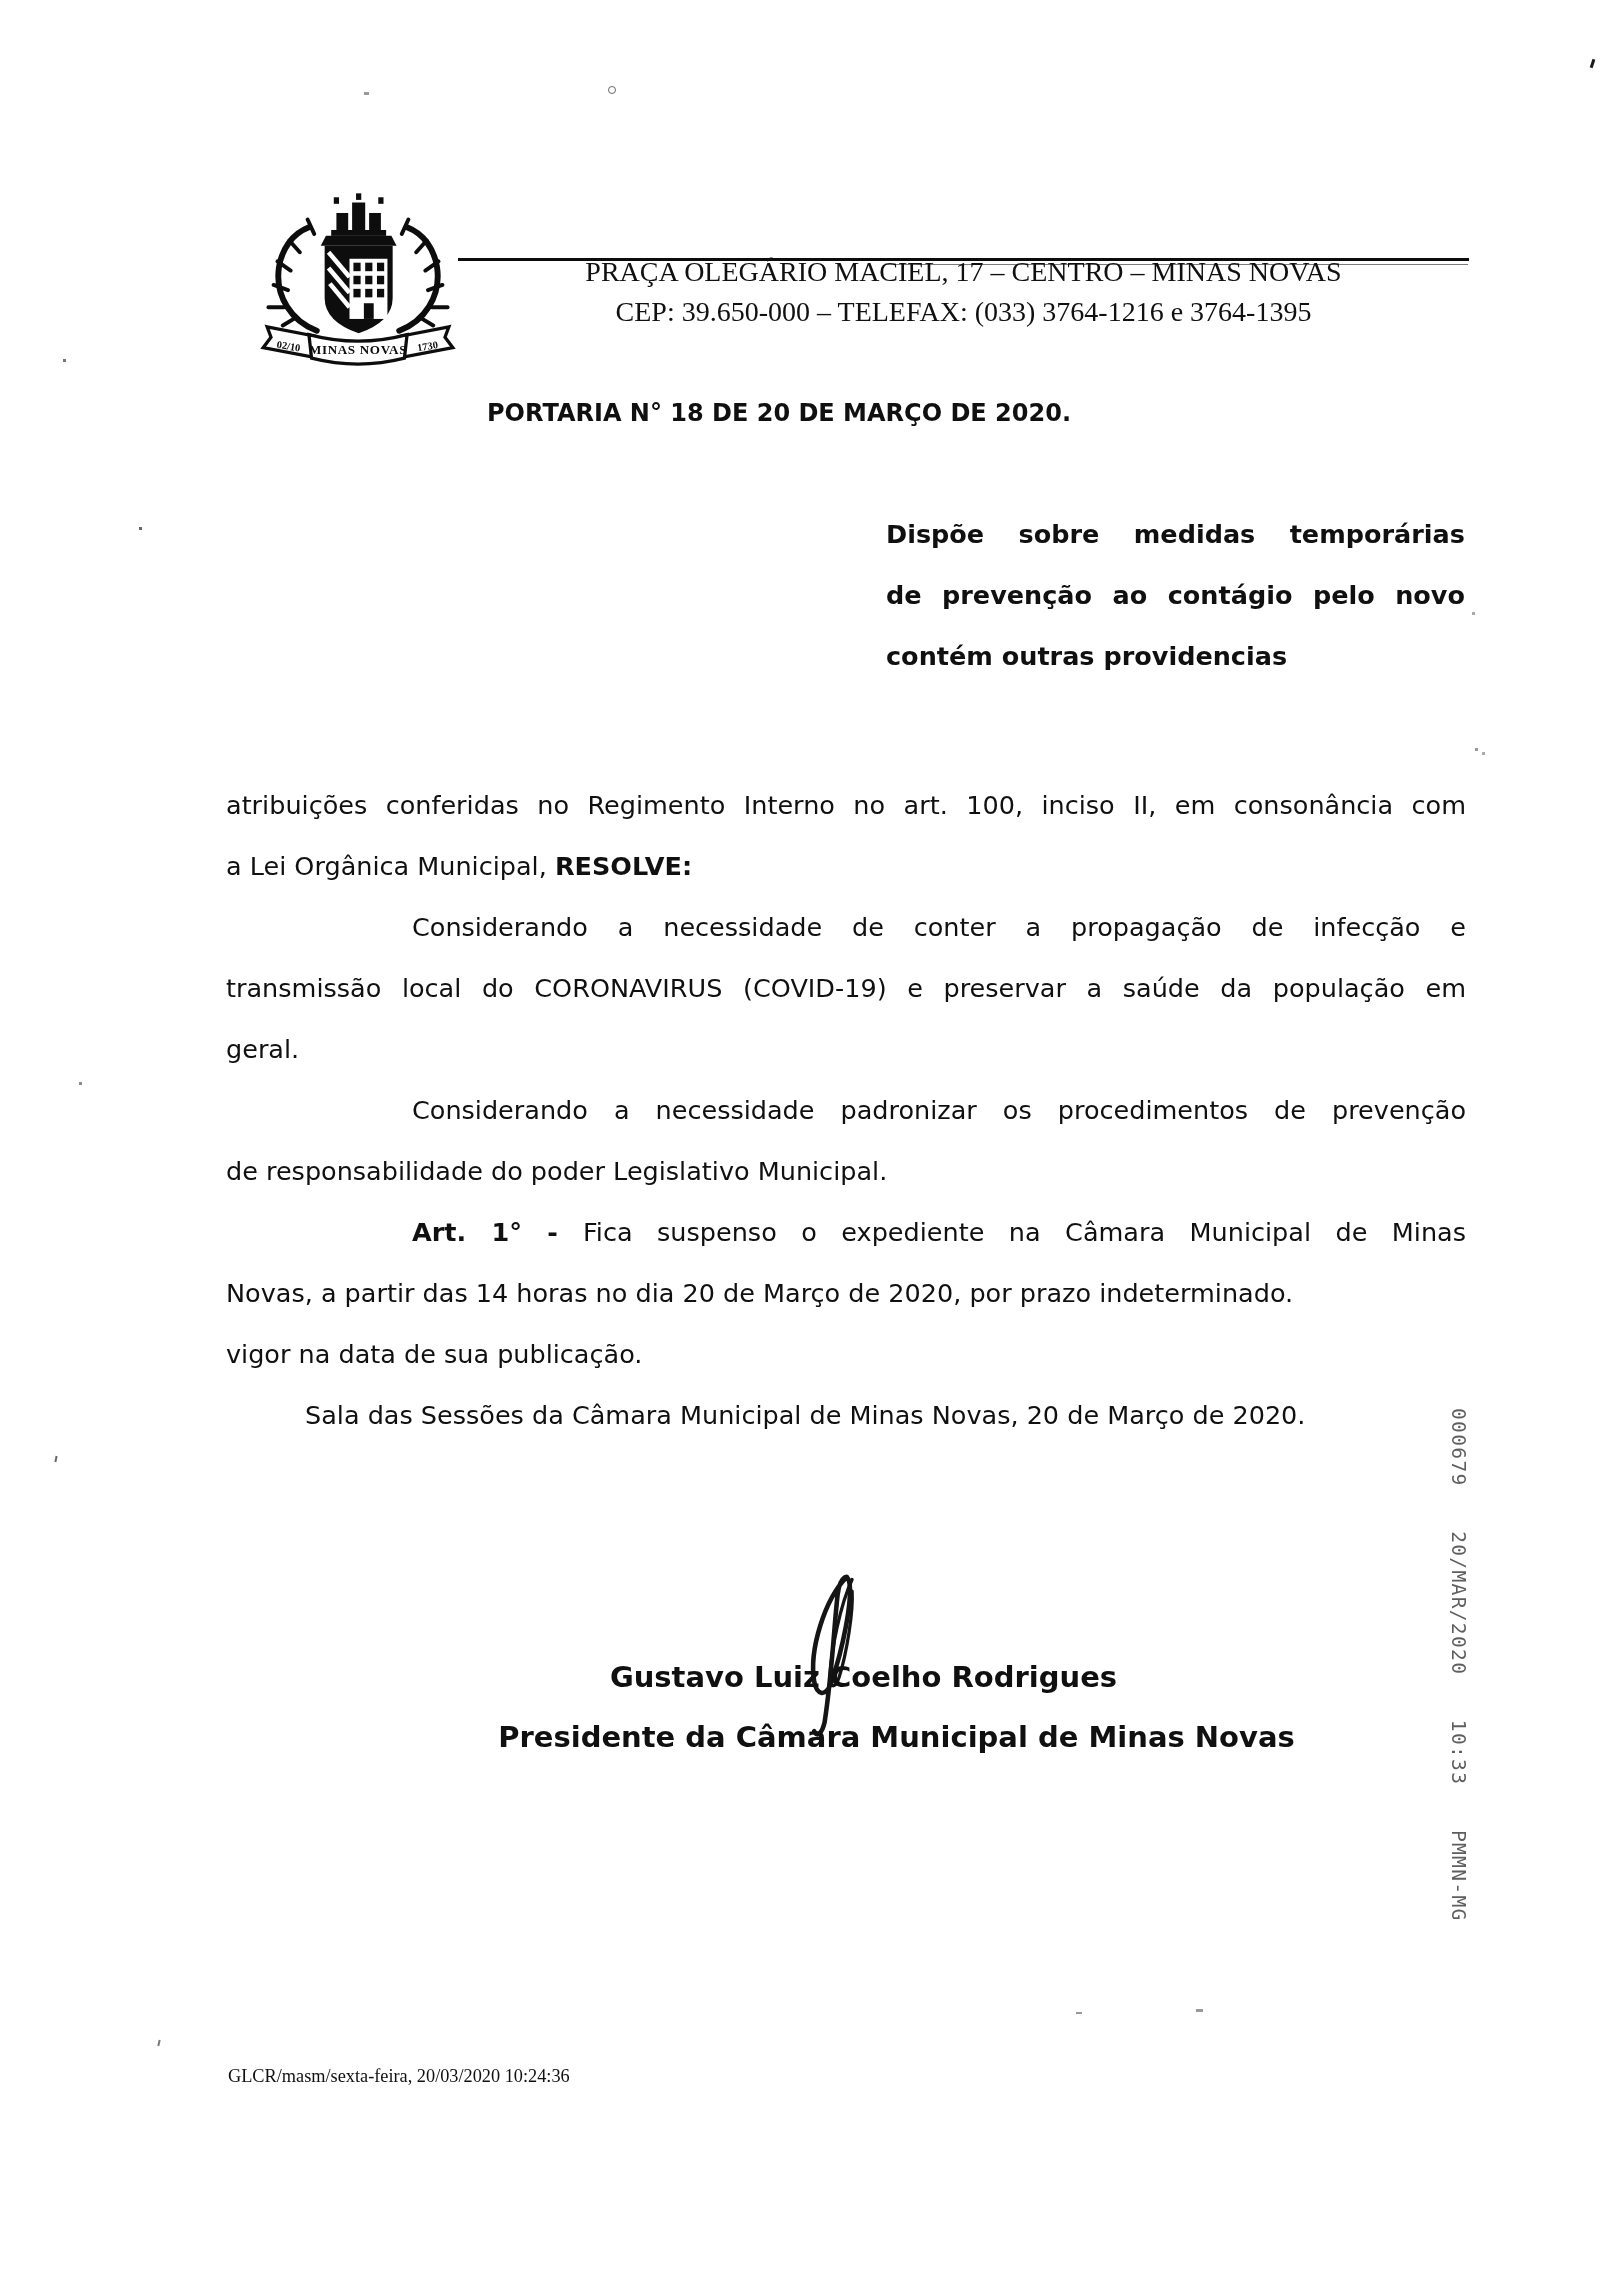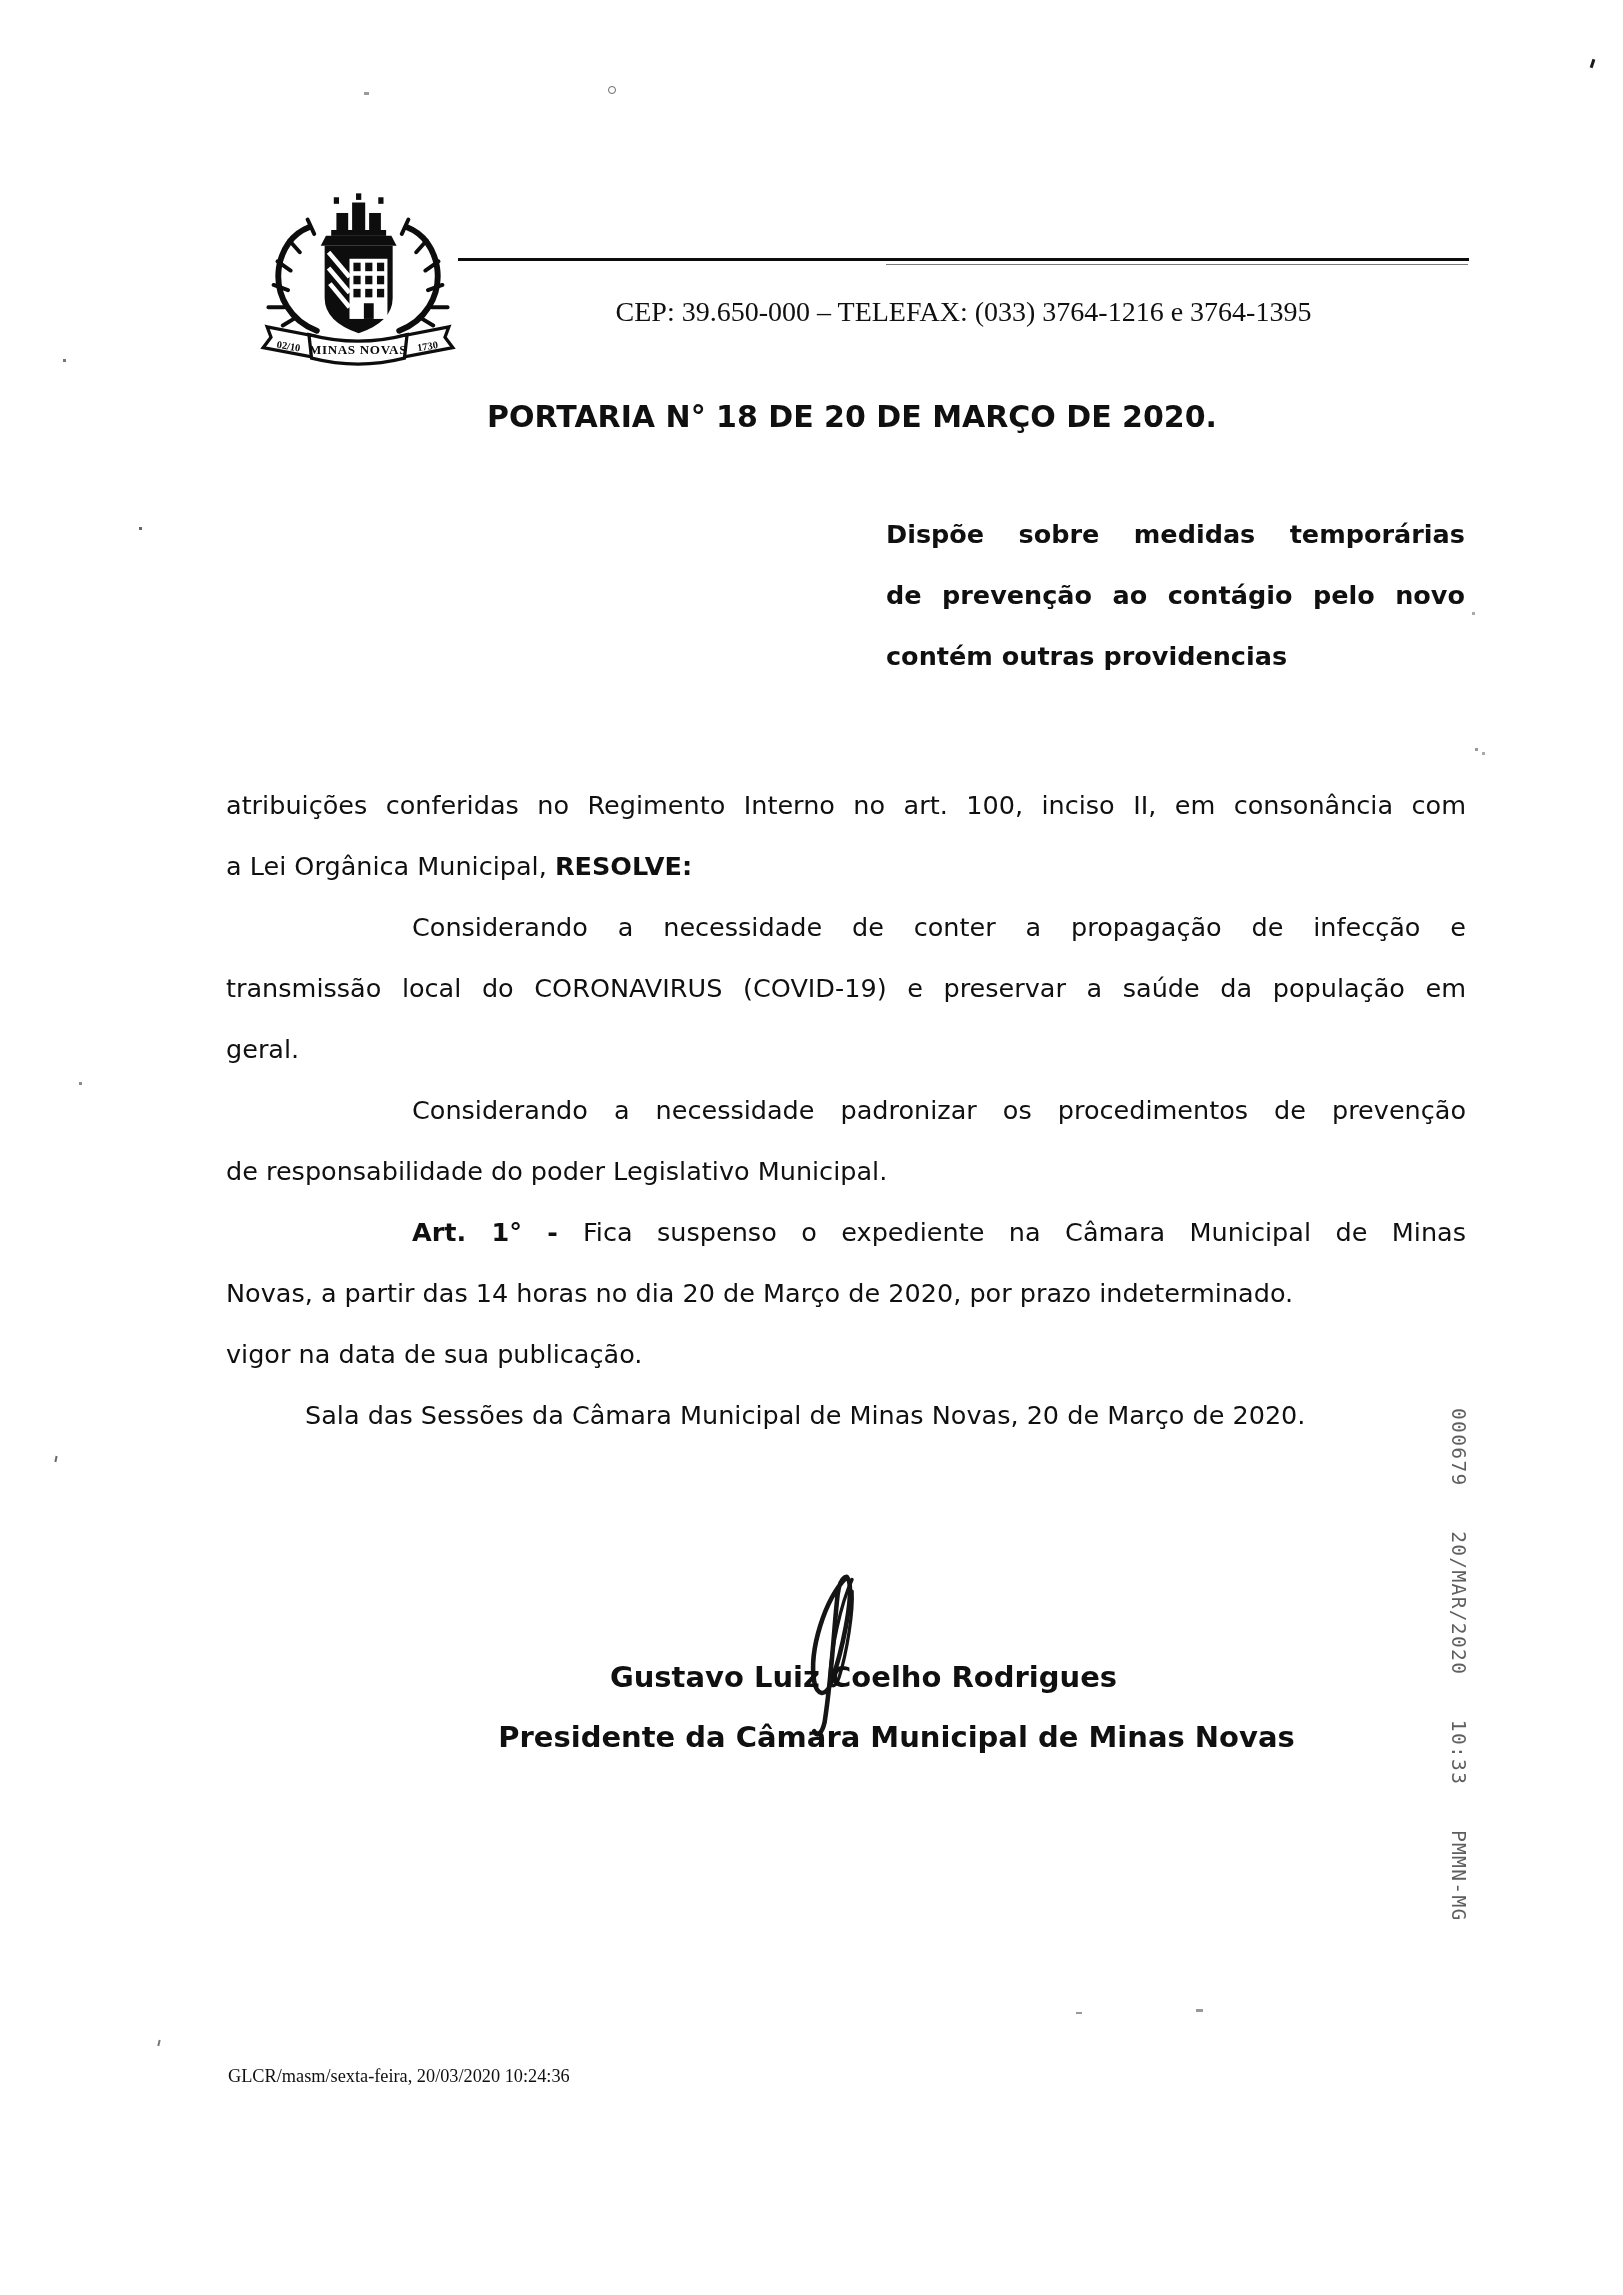--- a/index.html
+++ b/index.html
@@ -11,21 +11,21 @@
   .org-name{left:458px;top:196px;width:1011px;text-align:center;white-space:nowrap;
             font-family:"Liberation Mono",monospace;font-weight:bold;font-size:37px;letter-spacing:4.6px;}
   .header-rule{left:458px;top:258px;width:1011px;height:3.3px;background:#0c0c0c;}
   .header-rule2{left:886px;top:264px;width:582px;height:1.3px;background:#0c0c0c;opacity:.55;}
   .addr{left:458px;width:1011px;text-align:center;white-space:nowrap;
         font-family:"Liberation Serif",serif;font-size:28px;}
   .addr1{top:256px;}
   .addr2{top:296px;}
 
   
-  .doc-title{left:487px;top:399px;font-size:30px;font-weight:bold;white-space:nowrap;}
+  .doc-title{left:487px;top:399px;font-size:24px;font-weight:bold;white-space:nowrap;}
   .ementa{left:886px;top:504px;width:579px;font-size:25.5px;font-weight:bold;}
   .doc-body{left:226px;top:775px;width:1240px;font-size:25.5px;}
   .line{height:61px;line-height:61px;text-align:justify;text-align-last:justify;box-sizing:border-box;}
   .line.last{text-align-last:left;}
   .line.ind{padding-left:186px;}
   .line.ind-sm{padding-left:79px;}
 
   
   .sig-name{left:458px;top:1660px;width:811px;text-align:center;font-size:29px;font-weight:bold;white-space:nowrap;}
   .sig-role{left:419px;top:1720px;width:955px;text-align:center;font-size:29px;font-weight:bold;white-space:nowrap;}
@@ -94,20 +94,21 @@
       <path d="M298,206 L226,220 L230,252 L304,238 L292,222 z"></path>
       <path d="M84,218 Q159,238 234,218 L230,254 Q159,272 88,254 z"></path>
     </g>
     <text x="52" y="241" font-size="16" font-weight="bold" font-family="Liberation Serif,serif" text-anchor="middle" transform="rotate(9 52 241)" fill="#0d0d0d">02/10</text>
     <text x="159" y="248" font-size="20" font-weight="bold" font-family="Liberation Serif,serif" text-anchor="middle" letter-spacing="1" fill="#0d0d0d">MINAS NOVAS</text>
     <text x="266" y="241" font-size="16" font-weight="bold" font-family="Liberation Serif,serif" text-anchor="middle" transform="rotate(-9 266 241)" fill="#0d0d0d">1730</text>
   </svg>
 
   <div class="abs header-rule"></div>
   <div class="abs header-rule2"></div>
+  <div class="abs addr addr1">PRAÇA OLEGÁRIO MACIEL, 17 – CENTRO – MINAS NOVAS</div>
   <div class="abs addr addr2">CEP: 39.650-000 – TELEFAX: (033) 3764-1216 e 3764-1395</div>
 
   <div class="abs doc-title">PORTARIA N° 18 DE 20 DE MARÇO DE 2020.</div>
 
   <div class="abs ementa">
       <div class="line">Dispõe sobre medidas temporárias</div>
       <div class="line">de prevenção ao contágio pelo novo</div>
       <div class="line last">contém outras providencias</div>
     </div>
 

